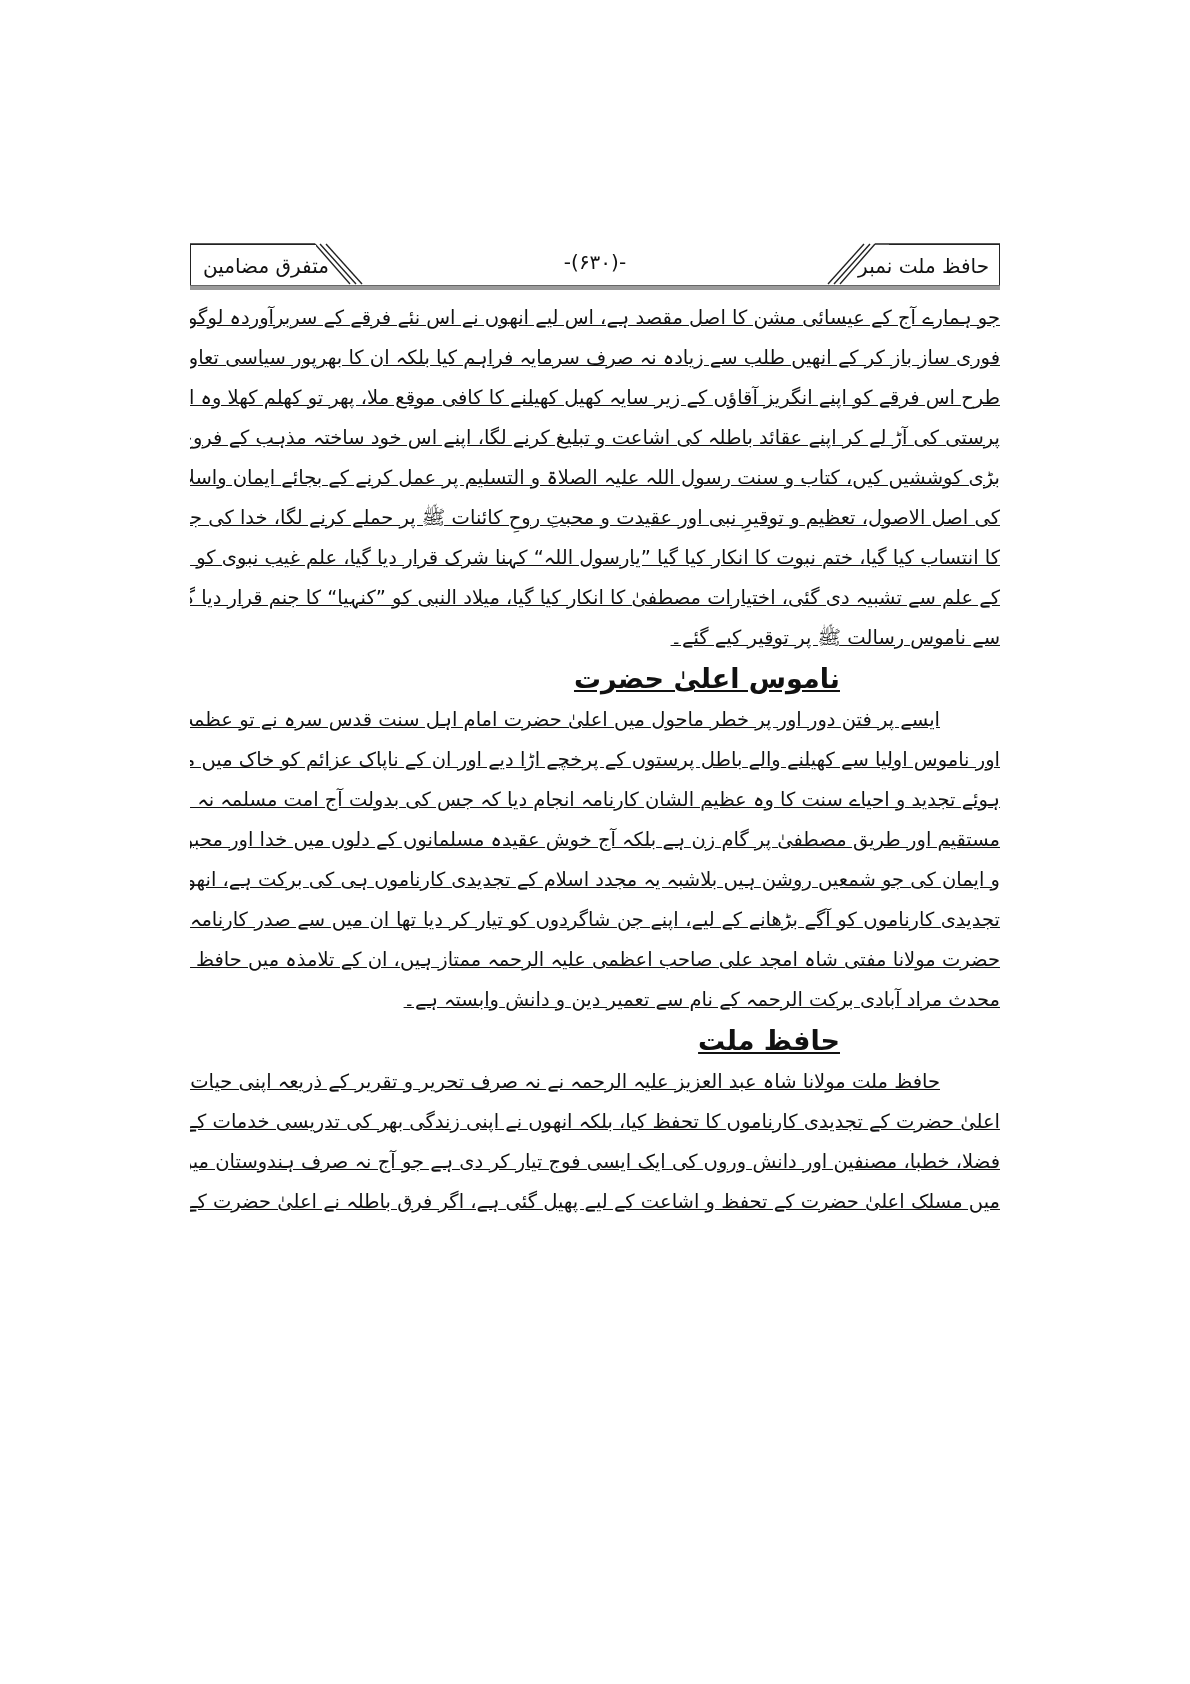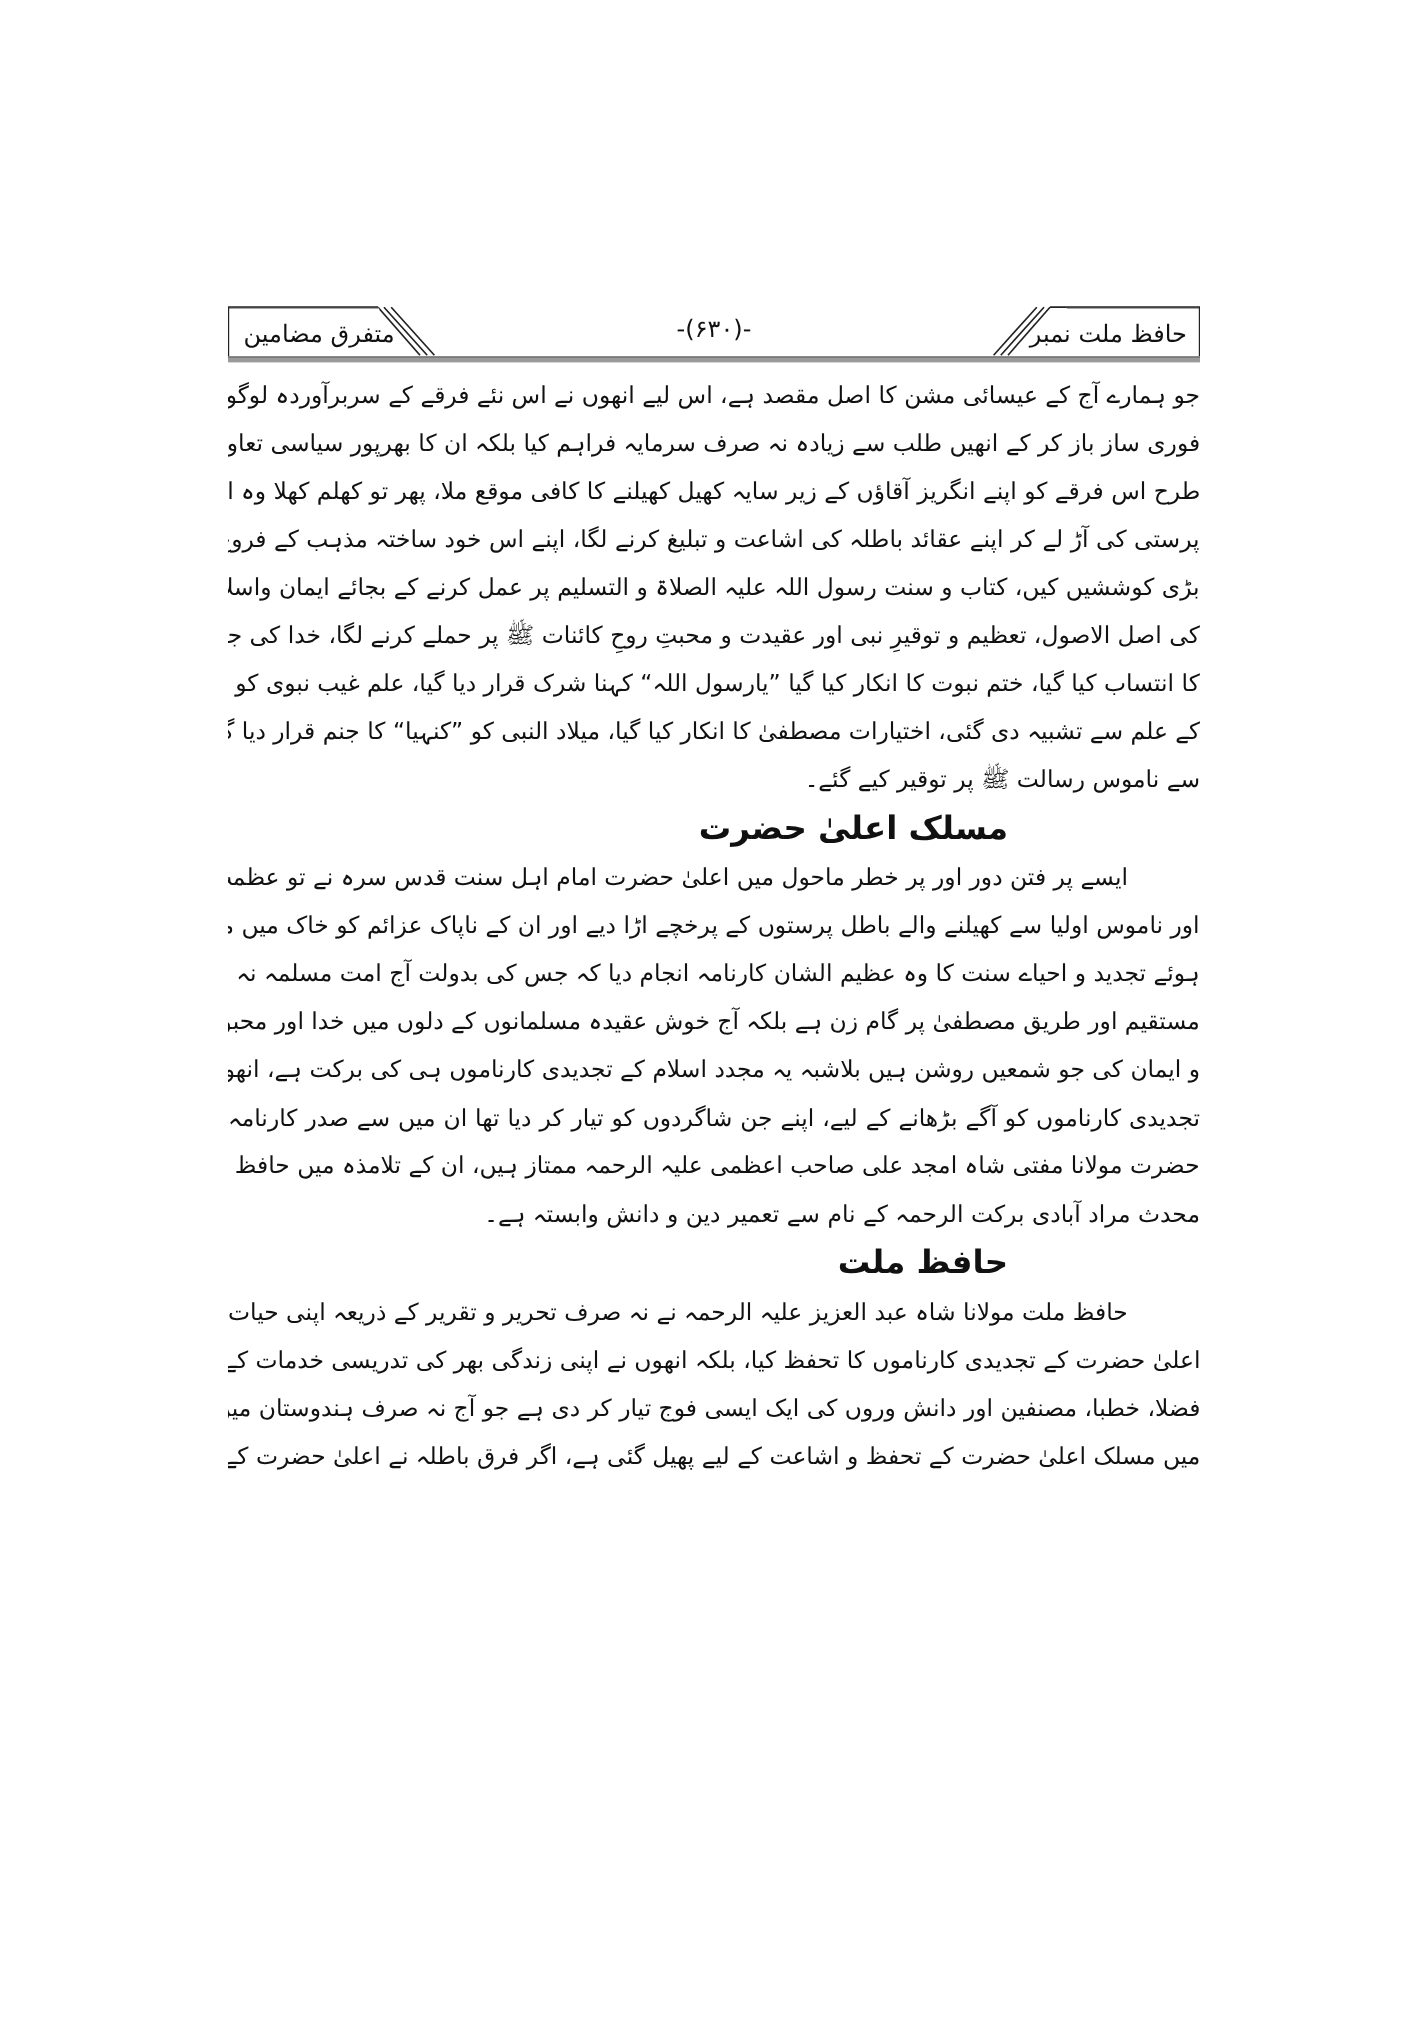--- a/index.html
+++ b/index.html
@@ -1,18 +1,18 @@
 <!DOCTYPE html>
 <html><head>
 <meta charset="utf-8">
 <style>
   html, body { margin:0; padding:0; background:#ffffff; }
   body { width:1190px; height:1684px; position:relative; overflow:hidden;
          font-family:"DejaVu Sans", sans-serif; color:#111; }
-  .page { position:absolute; left:190px; top:252px; width:810px; }
+  .page { position:absolute; left:190px; top:240px; width:810px;text-decoration:underline; }
   .header { position:relative; height:50px; }
   .hdr-box { position:absolute; top:4px; height:40px; border:1.5px solid #222; border-bottom:none; background:#fff; }
   .hdr-left { left:0; width:125px; border-right:none; }
   .hdr-right { right:0; width:110px; border-left:none; }
   .hdr-text { position:absolute; top:9px; font-size:20px; direction:rtl; white-space:nowrap; }
   .hdr-left .hdr-text { left:12px; }
   .hdr-right .hdr-text { right:10px;text-align:right; }
   .hdr-svg { position:absolute; top:0; left:0; width:810px; height:50px; }
   .page-num { position:absolute; left:0; right:0; top:10px; text-align:center; font-size:20px; direction:rtl; }
   .rule { position:absolute; left:0; right:0; top:45px; height:4px; background:#9a9a9a; border-top:1px solid #666; }
@@ -56,21 +56,21 @@
       <span class="line">فوری ساز باز کر کے انھیں طلب سے زیادہ نہ صرف سرمایہ فراہم کیا بلکہ ان کا بھرپور سیاسی تعاون بھی کیا، اس</span>
       <span class="line">طرح اس فرقے کو اپنے انگریز آقاؤں کے زیر سایہ کھیل کھیلنے کا کافی موقع ملا، پھر تو کھلم کھلا وہ ایک خانہ ساز توحید</span>
       <span class="line">پرستی کی آڑ لے کر اپنے عقائد باطلہ کی اشاعت و تبلیغ کرنے لگا، اپنے اس خود ساختہ مذہب کے فروغ و بقا کے لیے</span>
       <span class="line">بڑی کوششیں کیں، کتاب و سنت رسول اللہ علیہ الصلاۃ و التسلیم پر عمل کرنے کے بجائے ایمان واسلام</span>
       <span class="line">کی اصل الاصول، تعظیم و توقیرِ نبی اور عقیدت و محبتِ روحِ کائنات ﷺ پر حملے کرنے لگا، خدا کی جانب کذب</span>
       <span class="line">کا انتساب کیا گیا، ختم نبوت کا انکار کیا گیا ”یارسول اللہ“ کہنا شرک قرار دیا گیا، علم غیب نبوی کو جانوروں اور پاگلوں</span>
       <span class="line">کے علم سے تشبیہ دی گئی، اختیارات مصطفیٰ کا انکار کیا گیا، میلاد النبی کو ”کنہیا“ کا جنم قرار دیا گیا، مختلف طریقوں</span>
       <span class="line last">سے ناموس رسالت ﷺ پر توقیر کیے گئے۔</span>
     </p>
 
-    <h2 class="section">مسلک اعلیٰ حضرت</h2>
+    <h2 class="section">ناموس اعلیٰ حضرت</h2>
 
     <p>
       <span class="line indent">ایسے پر فتن دور اور پر خطر ماحول میں اعلیٰ حضرت امام اہل سنت قدس سرہ نے تو عظمت مصطفیٰ</span>
       <span class="line">اور ناموس اولیا سے کھیلنے والے باطل پرستوں کے پرخچے اڑا دیے اور ان کے ناپاک عزائم کو خاک میں ملاتے</span>
       <span class="line">ہوئے تجدید و احیاے سنت کا وہ عظیم الشان کارنامہ انجام دیا کہ جس کی بدولت آج امت مسلمہ نہ صرف صراط</span>
       <span class="line">مستقیم اور طریق مصطفیٰ پر گام زن ہے بلکہ آج خوش عقیدہ مسلمانوں کے دلوں میں خدا اور محبوبان خدا کے عشق</span>
       <span class="line">و ایمان کی جو شمعیں روشن ہیں بلاشبہ یہ مجدد اسلام کے تجدیدی کارناموں ہی کی برکت ہے، انھوں نے اپنے</span>
       <span class="line">تجدیدی کارناموں کو آگے بڑھانے کے لیے، اپنے جن شاگردوں کو تیار کر دیا تھا ان میں سے صدر کارنامہ</span>
       <span class="line">حضرت مولانا مفتی شاہ امجد علی صاحب اعظمی علیہ الرحمہ ممتاز ہیں، ان کے تلامذہ میں حافظ ملت مولانا شاہ عبد العزیز</span>
       <span class="line last">محدث مراد آبادی برکت الرحمہ کے نام سے تعمیر دین و دانش وابستہ ہے۔</span>

